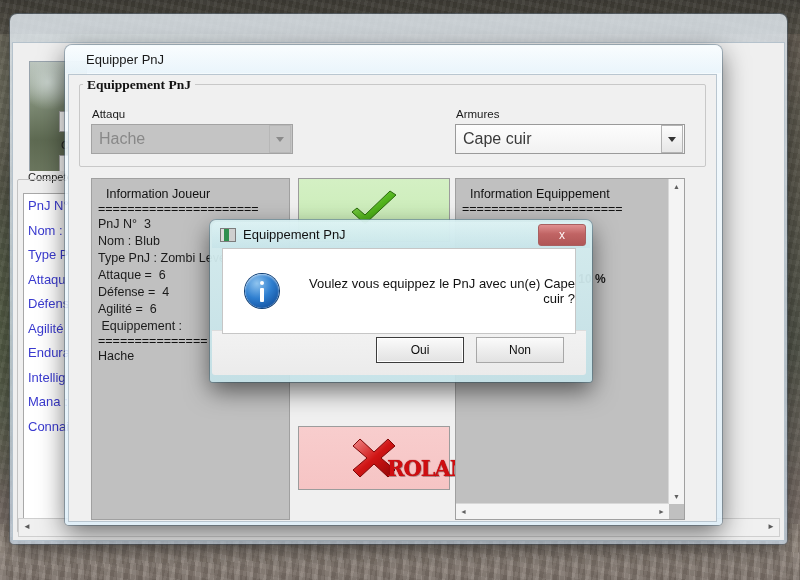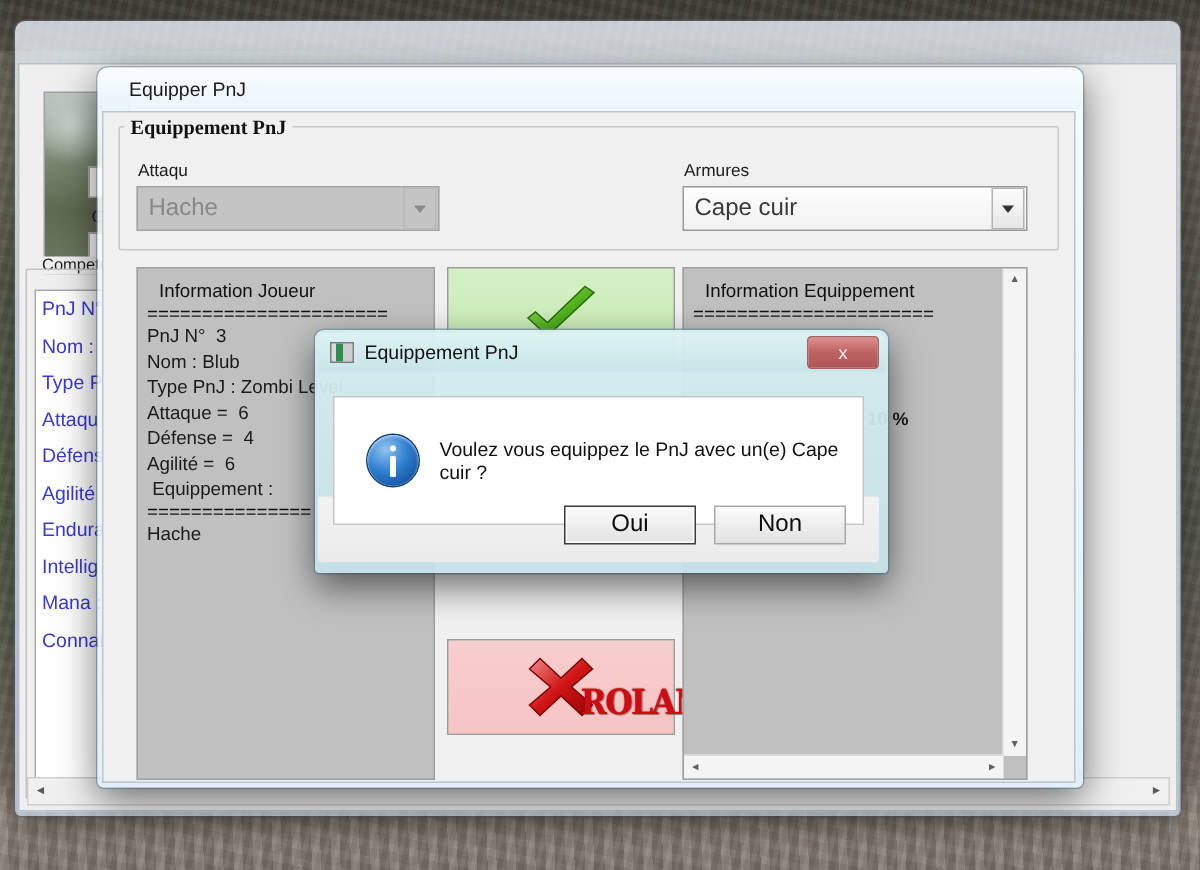--- a/index.html
+++ b/index.html
@@ -259,24 +259,24 @@
   }
   #dlg-close{
     position:absolute;right:4px;top:2px;width:46px;height:20px;
     border-radius:3px;
     border:1px solid #a86060;
     background:linear-gradient(180deg,#e09090,#c06464 45%,#b05656);
     color:#fff6f6;font-size:12px;
     display:flex;align-items:center;justify-content:center;
   }
   #dlg-body{
-    position:absolute;left:12px;top:44px;width:352px;height:84px;
+    position:absolute;left:12px;top:28px;width:352px;height:84px;
     background:#ffffff;
     border:1px solid #c6c6c6;
-    display:flex;align-items:center;
+    display:flex;align-items:center;text-align:right;
   }
   #dlg-info-icon{
     width:34px;height:34px;margin-left:22px;margin-right:14px;
     border-radius:50%;
     background:radial-gradient(circle at 35% 28%, #8fc4ef 0%, #2f7fd0 45%, #1b5fae 72%, #123f7c 100%);
     box-shadow:0 0 0 1px #0f3e74, inset 0 1px 2px rgba(255,255,255,.55);
     position:relative;flex:none;
   }
   #dlg-info-icon:before{
     content:"";position:absolute;left:15px;top:7px;width:4px;height:4px;border-radius:50%;background:#fff;
@@ -287,21 +287,21 @@
   #dlg-msg{
     font-size:13px;color:#111;
   }
   #dlg-buttons{
     position:absolute;left:12px;top:113px;width:352px;height:34px;
     display:flex;align-items:center;justify-content:flex-end;gap:12px;
     padding-right:10px;box-sizing:border-box;
   }
   .dlg-btn{
     width:86px;height:24px;
-    font-size:16px;color:#0d0d0d;
+    font-size:12px;color:#0d0d0d;
     background:linear-gradient(180deg,#fbfbfb,#eeeeee 50%,#e2e2e2);
     border:1px solid #a7a7a7;
     display:flex;align-items:center;justify-content:center;
   }
   .dlg-btn.focused{
     border:1px solid #3c3c3c;
     box-shadow:inset 0 0 0 1px #ffffff;
   }
   #dlg-btnbar-bg{
     position:absolute;left:2px;top:110px;width:374px;height:44px;

